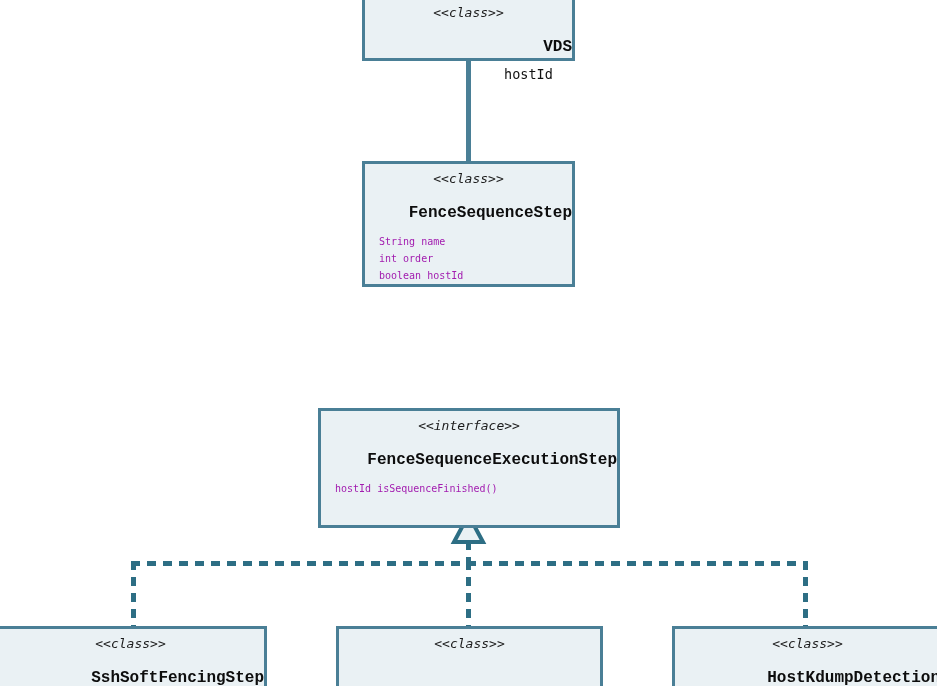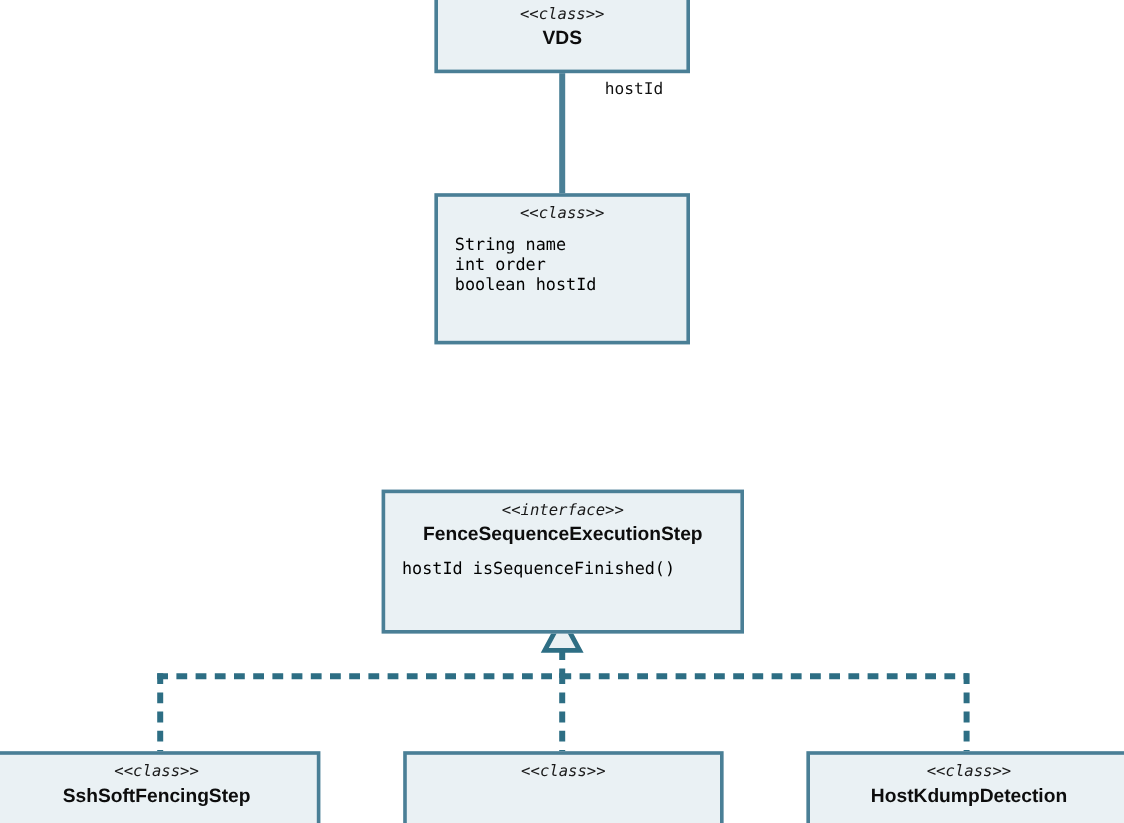--- a/index.html
+++ b/index.html
@@ -46,35 +46,36 @@
     display: block;
     font-family: "DejaVu Sans Mono", monospace;
     font-style: italic;
     font-size: 13px;
     color: #1a1a1a;
     line-height: 17px;
     letter-spacing: 0px;
   }
   .node-title {
     display: block;
-    font-family: Liberation Sans, sans-serif;
+    font-family: Liberation Mono, monospace;
     font-weight: bold;
     font-size: 16px;
     color: #0d0d0d;
     line-height: 22px;
-    margin-top: 1px;
+    margin-top: 15px;
+    text-align: right;
   }
   .node-members {
     padding: 9px 0 4px 14px;
   }
   .member-line {
     display: block;
     font-family: "DejaVu Sans Mono", monospace;
-    font-size: 14px;
-    color: #000000;
+    font-size: 10px;
+    color: #a21caf;
     line-height: 17px;
     white-space: pre;
   }
   .edge-label {
     position: absolute;
     font-family: "DejaVu Sans Mono", monospace;
     font-size: 13.5px;
     color: #111111;
     line-height: 16px;
     white-space: pre;
@@ -112,20 +113,21 @@
       <span class="stereotype">&lt;&lt;class&gt;&gt;</span>
       <span class="node-title">VDS</span>
     </div>
   </div>
 
   <span class="edge-label" style="left: 504px; top: 66px;">hostId</span>
 
   <div class="uml-node" id="node-fss">
     <div class="node-header">
       <span class="stereotype">&lt;&lt;class&gt;&gt;</span>
+      <span class="node-title">FenceSequenceStep</span>
     </div>
     <div class="node-members">
       <span class="member-line">String name</span>
       <span class="member-line">int order</span>
       <span class="member-line">boolean hostId</span>
     </div>
   </div>
 
   <div class="uml-node" id="node-iface">
     <div class="node-header">

